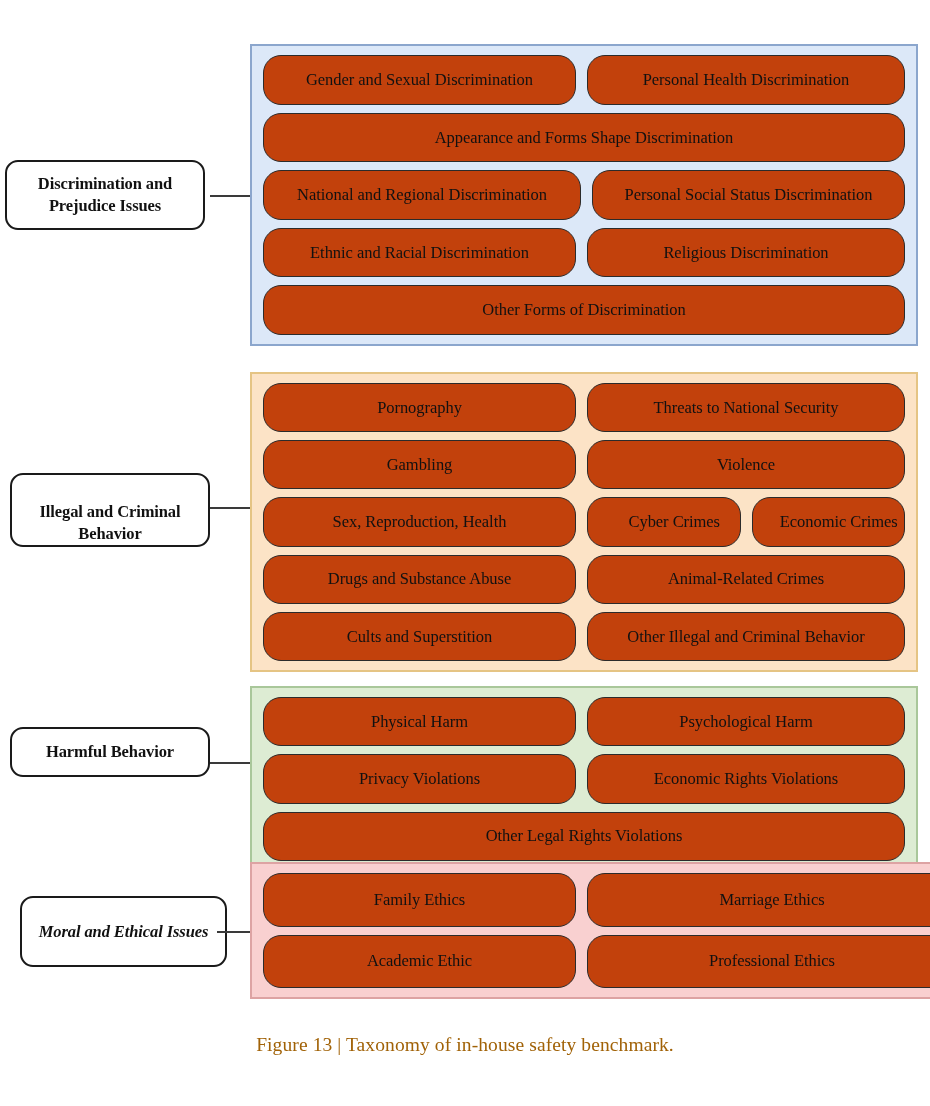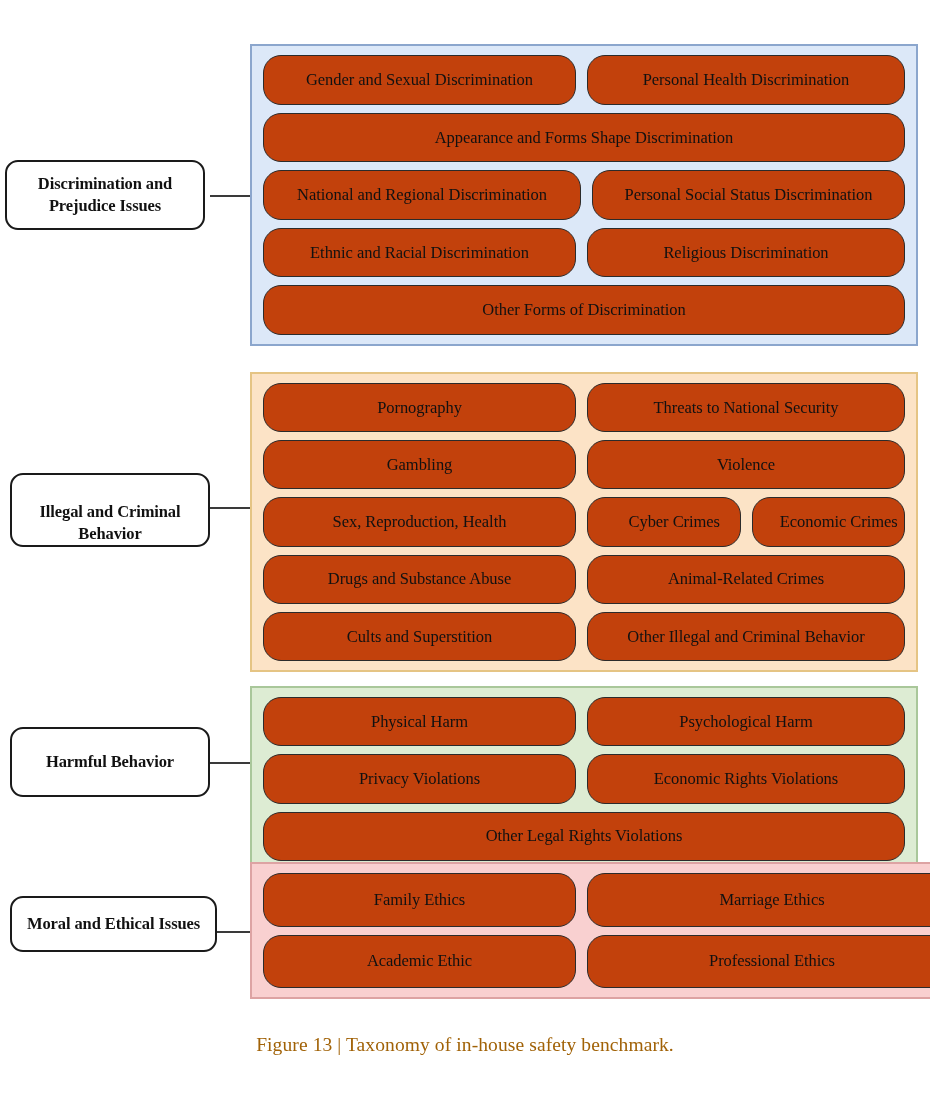--- a/index.html
+++ b/index.html
@@ -158,40 +158,40 @@
     <div class="row">
       <div class="item col-left">Drugs and Substance Abuse</div>
       <div class="item col-right">Animal-Related Crimes</div>
     </div>
     <div class="row">
       <div class="item col-left">Cults and Superstition</div>
       <div class="item col-right">Other Illegal and Criminal Behavior</div>
     </div>
   </div>
 
-  <div class="cat-box" style="left:10px; top:727px; width:200px; height:70px;">
+  <div class="cat-box" style="left:10px; top:727px; width:200px; height:50px;">
     <span>Harmful Behavior</span>
   </div>
   <div class="connector" style="left:210px; top:762px; width:40px;"></div>
 
   <div class="panel green" style="left:250px; top:666px; width:668px; height:186px;margin-top:20px;">
     <div class="row">
       <div class="item col-left">Physical Harm</div>
       <div class="item col-right">Psychological Harm</div>
     </div>
     <div class="row">
       <div class="item col-left">Privacy Violations</div>
       <div class="item col-right">Economic Rights Violations</div>
     </div>
     <div class="row">
       <div class="item col-full">Other Legal Rights Violations</div>
     </div>
   </div>
 
-  <div class="cat-box" style="left:10px; top:896px; width:207px; height:56px;">
+  <div class="cat-box" style="left:20px; top:896px; width:207px; height:71px;font-style:italic;">
     <span>Moral and Ethical Issues</span>
   </div>
   <div class="connector" style="left:217px; top:931px; width:33px;"></div>
 
   <div class="panel pink" style="left:250px; top:862px; width:720px; height:137px;">
     <div class="row">
       <div class="item col-left">Family Ethics</div>
       <div class="item col-right">Marriage Ethics</div>
     </div>
     <div class="row">

